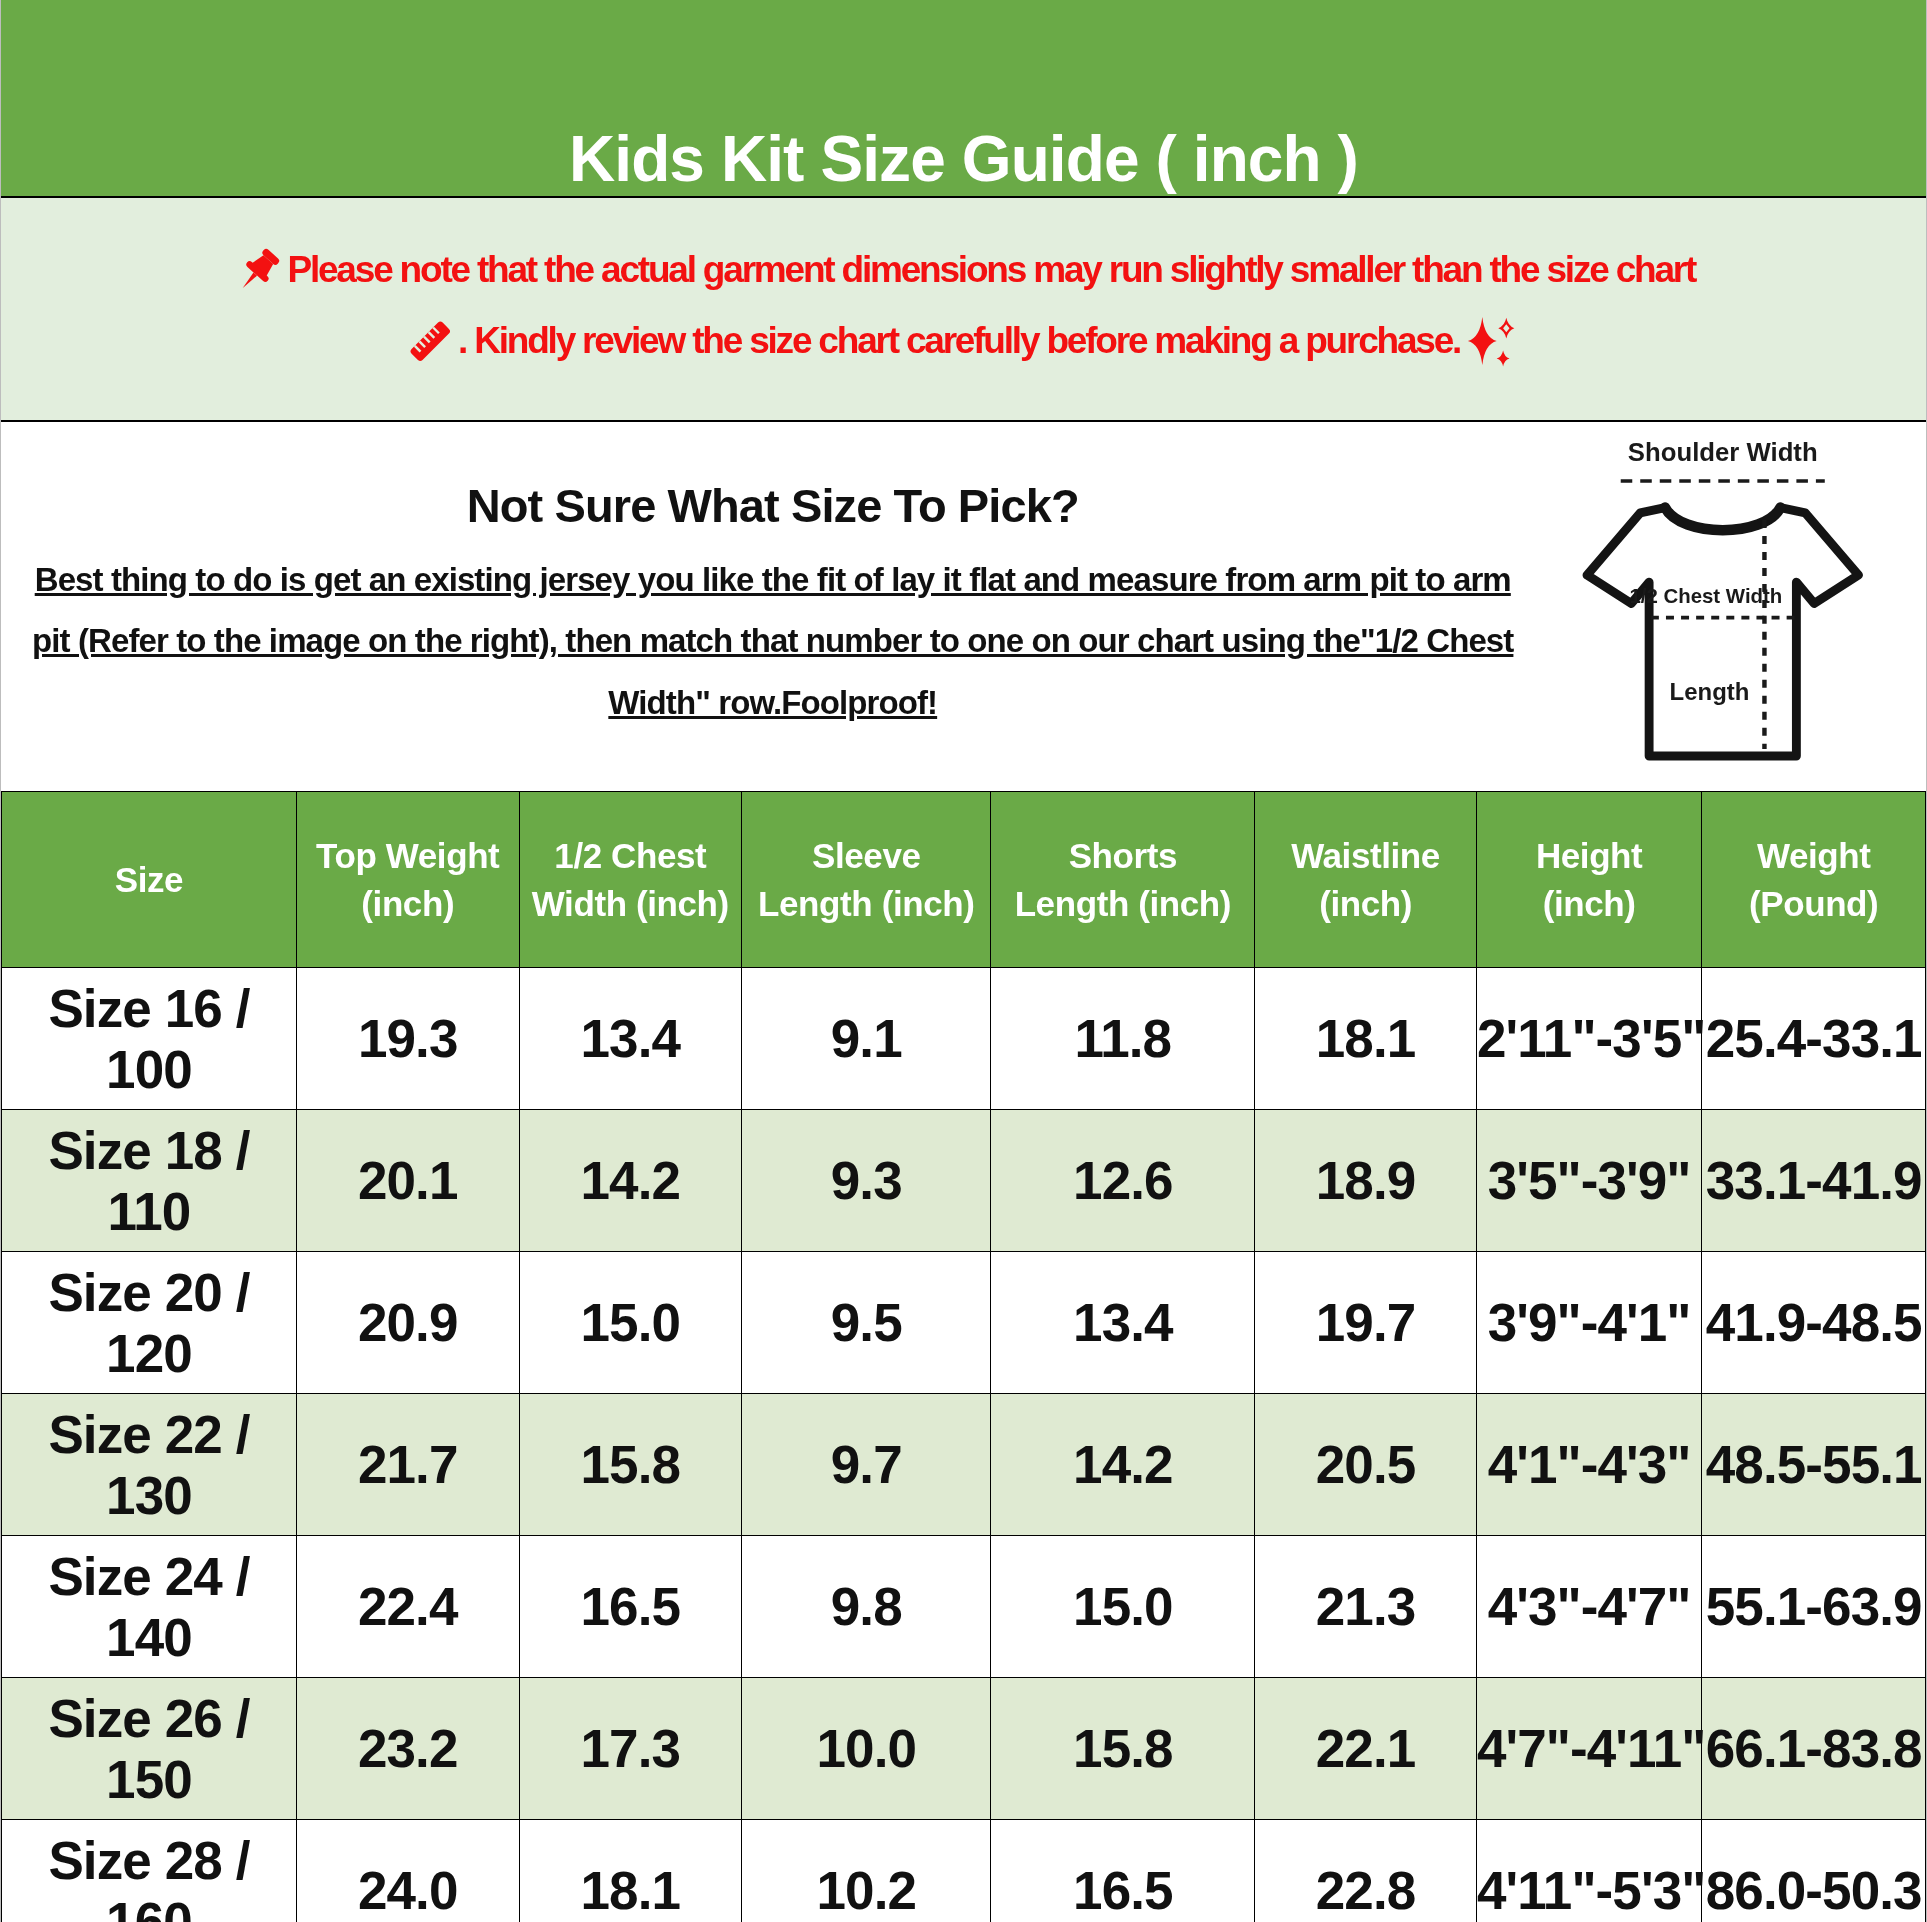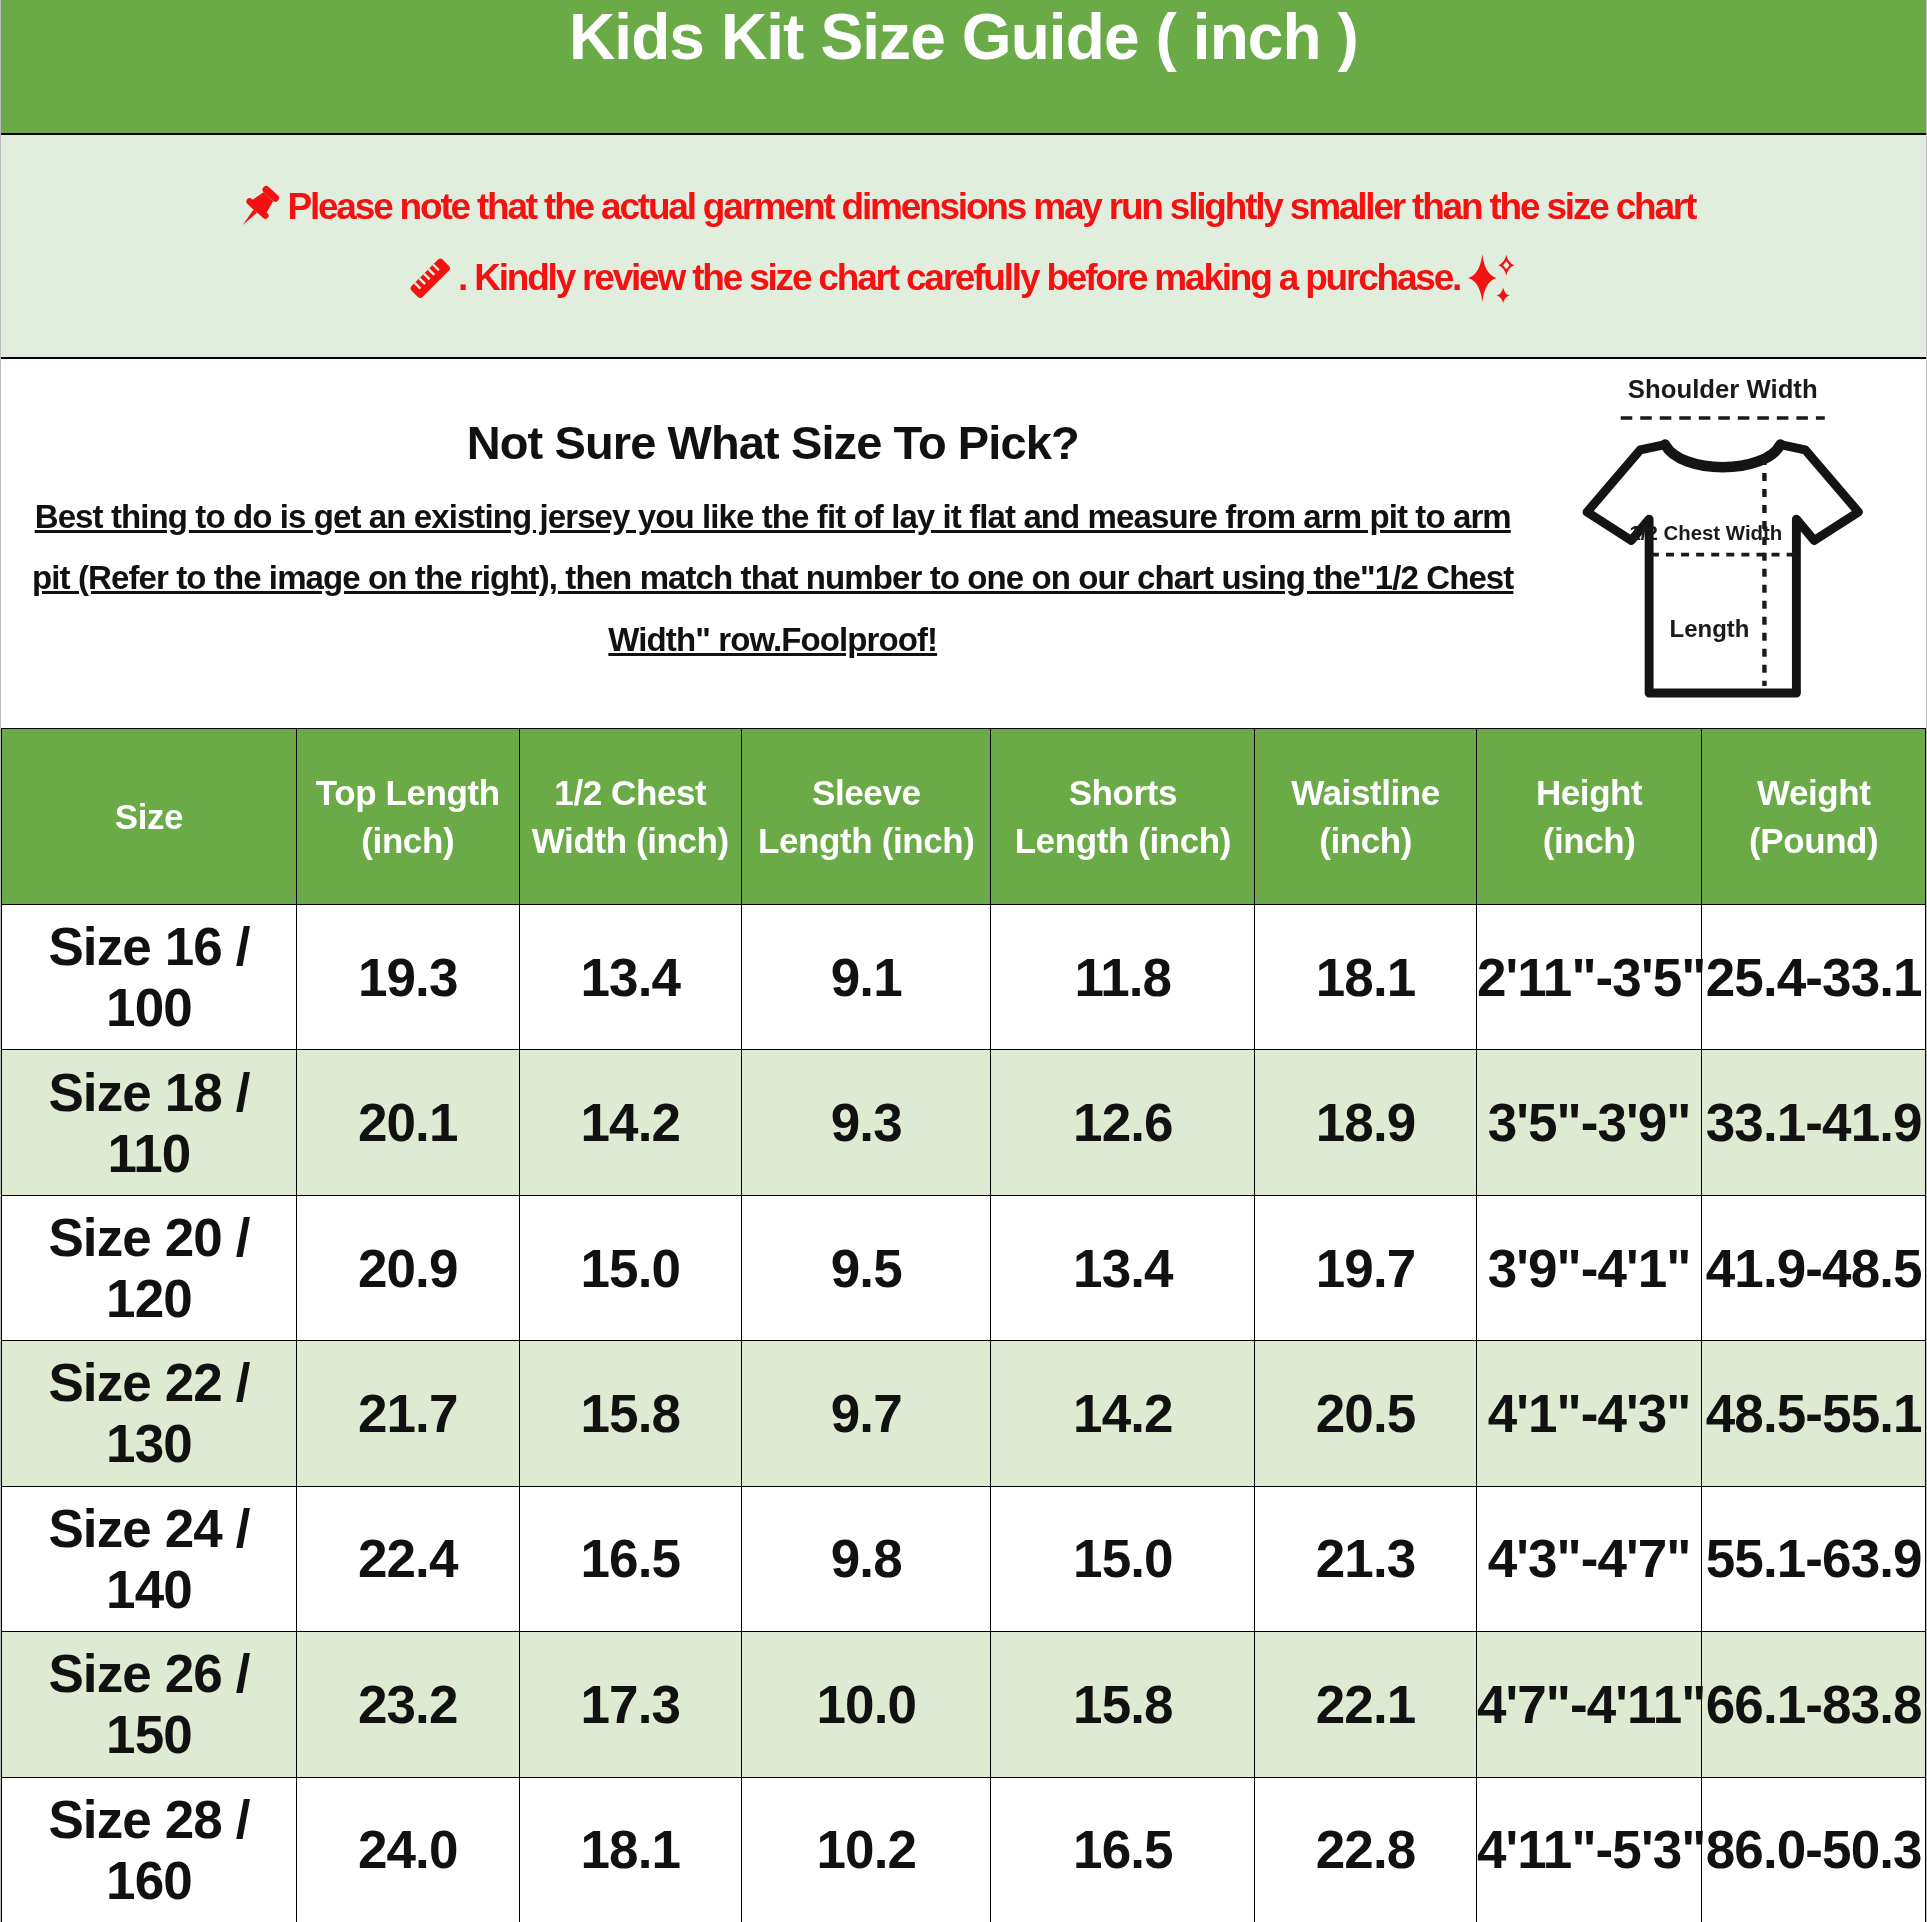--- a/index.html
+++ b/index.html
@@ -22,26 +22,26 @@
     width:1927px;
     height:1923px;
     display:flex;
     flex-direction:column;
     border-left:0.9px solid #bdbdbd;
     border-right:0.9px solid #bdbdbd;
     overflow:hidden;
   }
   
   .title-band{
-    height:135px;
+    height:198px;
     flex:none;
     background:var(--green);
     border-bottom:2.7px solid var(--grid);
     display:flex;
-    align-items:flex-start;
+    align-items:flex-end;
     justify-content:center;
   }
   .title-band h1{
     color:#ffffff;
     font-size:64px;
     letter-spacing:-0.9px;
     white-space:nowrap;
   }
   
   .note-band{
@@ -221,21 +221,21 @@
       <col style="width:11.57%">
       <col style="width:12.96%">
       <col style="width:13.71%">
       <col style="width:11.52%">
       <col style="width:11.72%">
       <col style="width:11.62%">
     </colgroup>
     <thead>
       <tr>
           <th>Size</th>
-          <th>Top Length
+          <th>Top Weight
 (inch)</th>
           <th>1/2 Chest
 Width (inch)</th>
           <th>Sleeve
 Length (inch)</th>
           <th>Shorts
 Length (inch)</th>
           <th>Waistline
 (inch)</th>
           <th>Height

